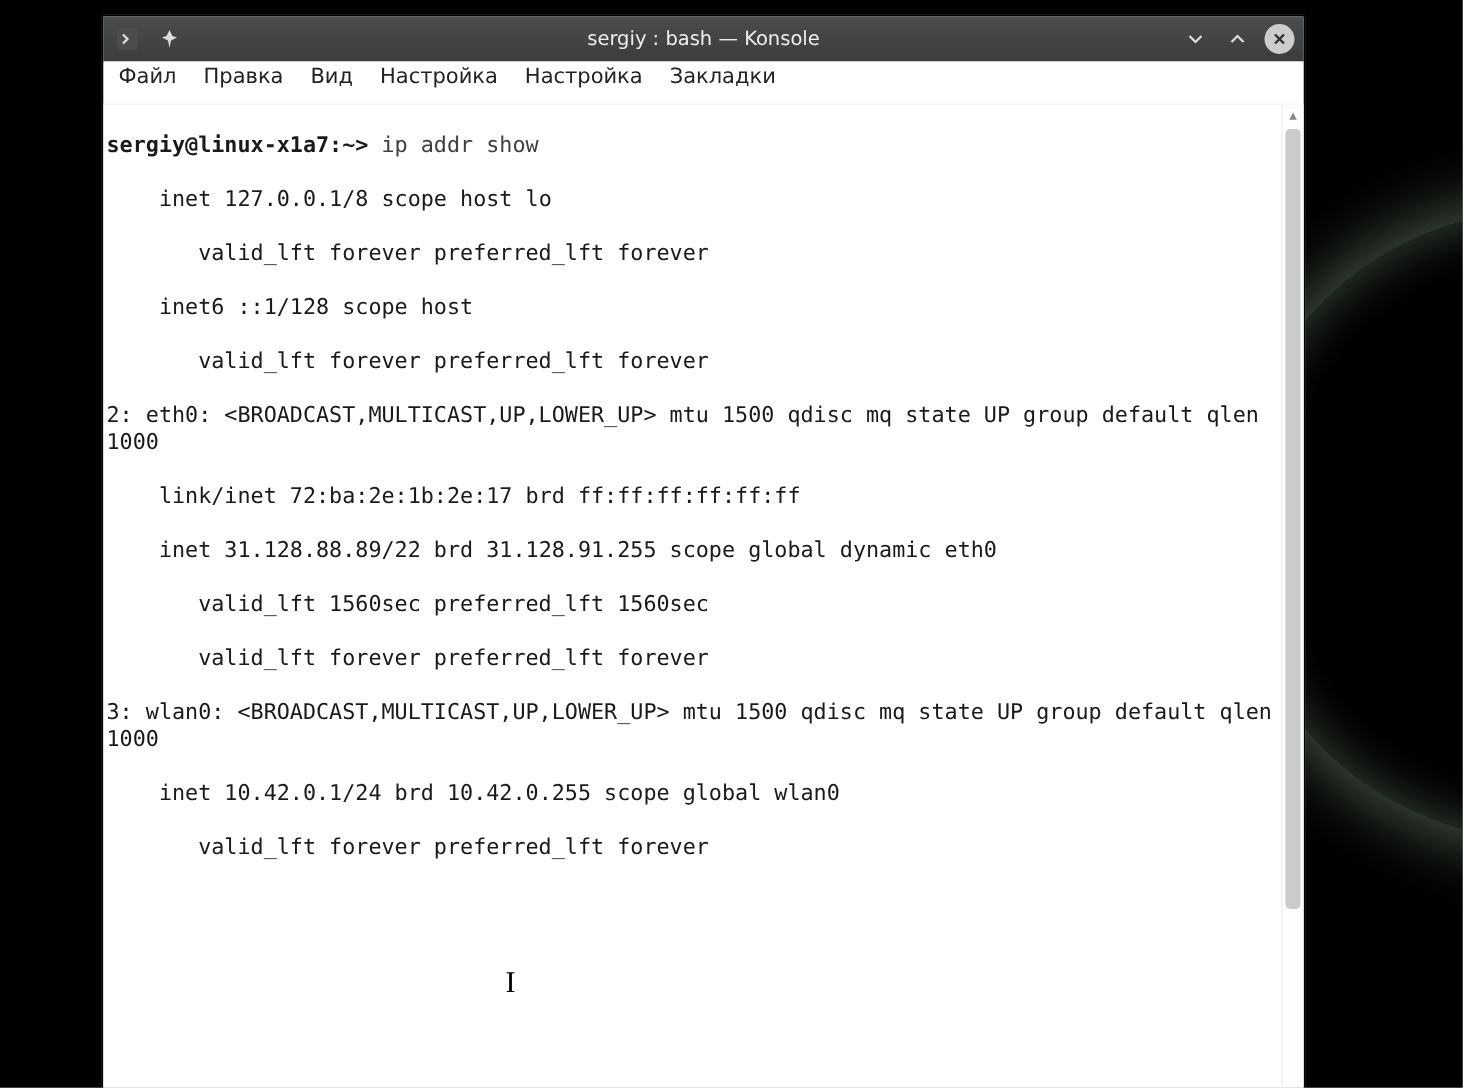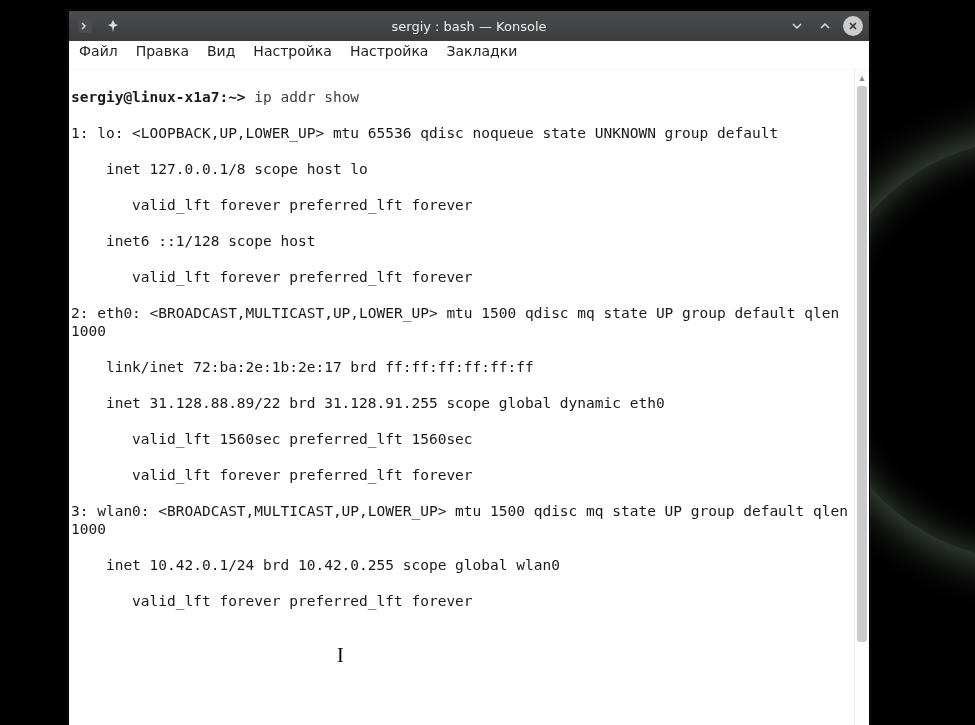--- a/index.html
+++ b/index.html
@@ -216,21 +216,20 @@
     <span class="menu-item">Правка</span>
     <span class="menu-item">Вид</span>
     <span class="menu-item">Настройка</span>
     <span class="menu-item">Настройка</span>
     <span class="menu-item">Закладки</span>
   </div>
 
   <div class="terminal-wrap">
     <div class="terminal">
 <div class="term-line"><span class="prompt-user">sergiy@linux-x1a7:~&gt; </span><span class="cmd">ip addr show</span></div>
-<div class="term-line">1: lo: &lt;LOOPBACK,UP,LOWER_UP&gt; mtu 65536 qdisc noqueue state UNKNOWN group default</div>
 <div class="term-line">    inet 127.0.0.1/8 scope host lo</div>
 <div class="term-line">       valid_lft forever preferred_lft forever</div>
 <div class="term-line">    inet6 ::1/128 scope host</div>
 <div class="term-line">       valid_lft forever preferred_lft forever</div>
 <div class="term-line">2: eth0: &lt;BROADCAST,MULTICAST,UP,LOWER_UP&gt; mtu 1500 qdisc mq state UP group default qlen 1000</div>
 <div class="term-line">    link/inet 72:ba:2e:1b:2e:17 brd ff:ff:ff:ff:ff:ff</div>
 <div class="term-line">    inet 31.128.88.89/22 brd 31.128.91.255 scope global dynamic eth0</div>
 <div class="term-line">       valid_lft 1560sec preferred_lft 1560sec</div>
 <div class="term-line">       valid_lft forever preferred_lft forever</div>
 <div class="term-line">3: wlan0: &lt;BROADCAST,MULTICAST,UP,LOWER_UP&gt; mtu 1500 qdisc mq state UP group default qlen 1000</div>

